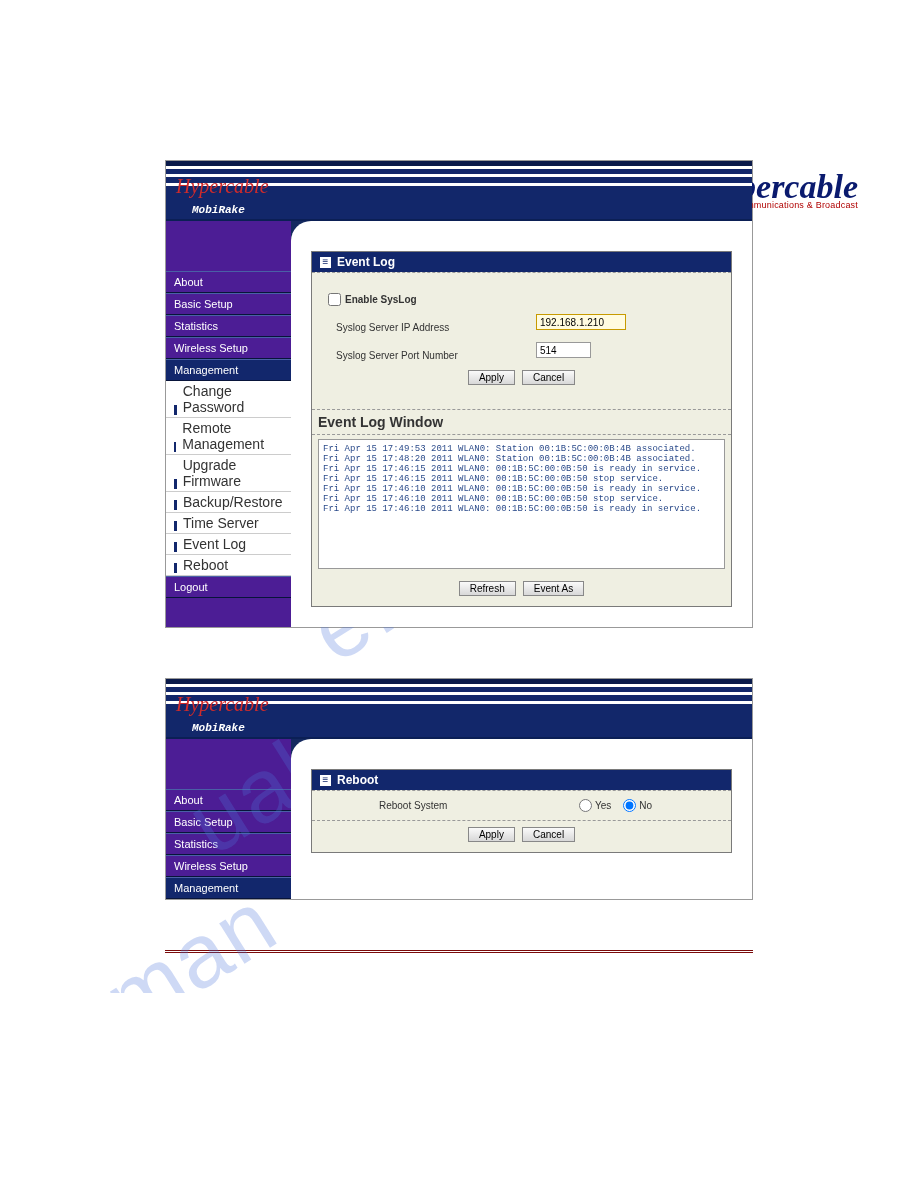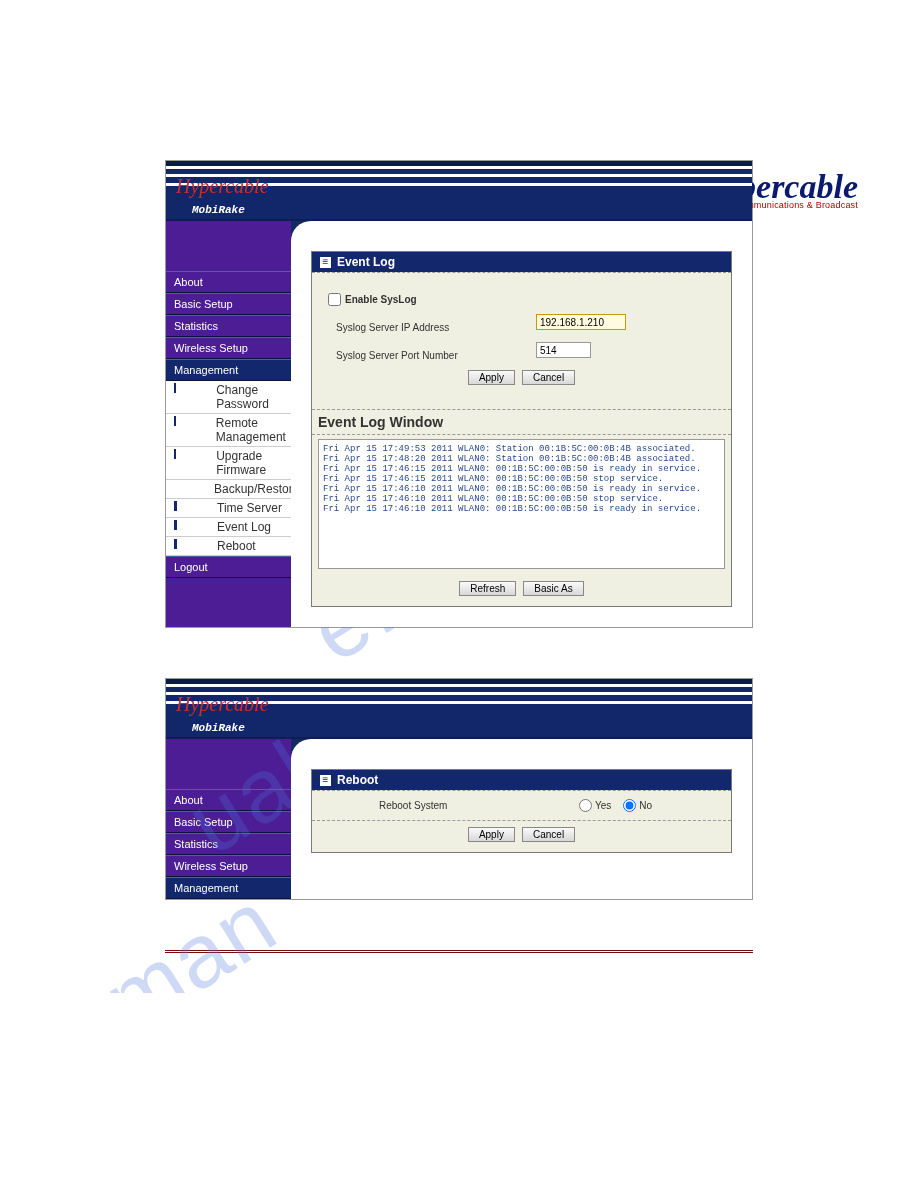--- a/index.html
+++ b/index.html
@@ -11,21 +11,21 @@
   .section { width: 588px; margin: 160px auto 50px auto; border: 1px solid #999; background: #14295f; }
   .section.second { margin-top: 40px; }
   .banner { height: 60px; background: linear-gradient(#0a1a4a 0%, #0a1a4a 8%, #fff 8%, #fff 13%, #12276a 13%, #12276a 23%, #fff 23%, #fff 28%, #12276a 28%, #12276a 38%, #fff 38%, #fff 43%, #12276a 43%, #12276a 100%); position: relative; border-bottom: 2px solid #0b1f55; }
   .banner .bl { position: absolute; left: 10px; bottom: 3px; color: #cf2b2b; font-family: "Brush Script MT", cursive; font-style: italic; font-size: 20px; line-height: 1; }
   .banner .bl2 { color: #fff; font-size: 11px; font-weight: 700; font-family: Liberation Mono, monospace; margin-left: 16px; }
   .layout { display: flex; background: #14295f; }
   .sidebar { width: 125px; flex: 0 0 125px; background: #4c1d95; padding-top: 50px; }
   .nav-head, .nav-item { display: block; color: #fff; border-top: 1px solid #4a5fa6; border-bottom: 1px solid #08143a; padding: 4px 8px; font-size: 11px; cursor: pointer; }
   .nav-head.active { background: #12276c; font-weight: 400; }
   .sub { background: #fff; }
-  .sub .nav-sub { display: flex; align-items: flex-start; font-size: 12px; color: #333; border-bottom: 1px solid #ccc; padding: 2px 4px 2px 8px; cursor: pointer; gap: 34px; }
+  .sub .nav-sub { display: flex; align-items: flex-end; font-size: 14px; color: #333; border-bottom: 1px solid #ccc; padding: 2px 4px 2px 8px; cursor: pointer; }
   .sub .nav-sub.sel { background: #fff; }
   .sub .nav-sub .bar { width: 3px; height: 10px; background: #12276c; margin-right: 6px; }
   .content { flex: 1; background: #fff; border-top-left-radius: 20px; padding: 30px 20px 20px 20px; min-height: 330px; position: relative; }
   .panel { border: 1px solid #7a7a7a; background: #efefe2; }
   .panel-title { background: #12276c; color: #fff; font-size: 12px; font-weight: 700; padding: 3px 8px; display: flex; align-items: center; }
   .panel-title .icon { width: 11px; height: 11px; background: #fff; margin-right: 6px; display: inline-flex; align-items: center; justify-content: center; color: #12276c; font-size: 10px; font-weight: 700; line-height: 1; }
   .panel-body { border-top: 1px dashed #999; padding: 14px 10px; }
   .row { display: flex; align-items: center; padding: 3px 0 3px 14px; font-size: 10px; color: #333; }
   .row .lbl { flex: 0 0 200px; margin-top: 11px; }
   .row input[type=text] { border: 1px solid #999; font-size: 10px; padding: 1px 3px; height: 16px; }
@@ -137,21 +137,21 @@
             <textarea class="log" readonly="" style="">Fri Apr 15 17:49:53 2011 WLAN0: Station 00:1B:5C:00:0B:4B associated.
 Fri Apr 15 17:48:20 2011 WLAN0: Station 00:1B:5C:00:0B:4B associated.
 Fri Apr 15 17:46:15 2011 WLAN0: 00:1B:5C:00:0B:50 is ready in service.
 Fri Apr 15 17:46:15 2011 WLAN0: 00:1B:5C:00:0B:50 stop service.
 Fri Apr 15 17:46:10 2011 WLAN0: 00:1B:5C:00:0B:50 is ready in service.
 Fri Apr 15 17:46:10 2011 WLAN0: 00:1B:5C:00:0B:50 stop service.
 Fri Apr 15 17:46:10 2011 WLAN0: 00:1B:5C:00:0B:50 is ready in service.</textarea>
           </div>
           <div class="btnrow">
             <button class="btn">Refresh</button>
-            <button class="btn">Basic As</button>
+            <button class="btn">Event As</button>
           </div>
         </div>
       </div>
     </div>
   </div>
 
   <div class="section second">
     <div class="banner">
       <div class="bl">
         <span>Hypercable</span><br>

